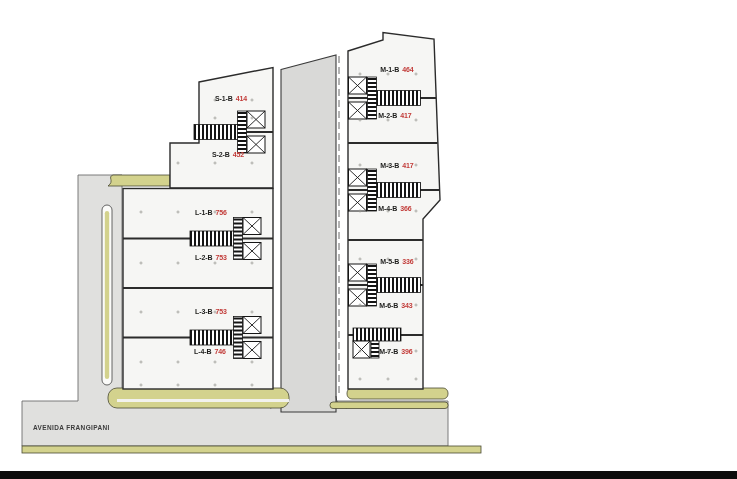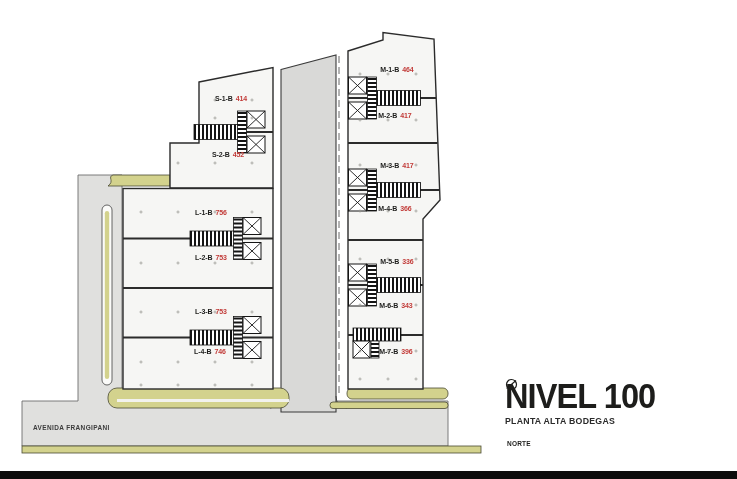--- a/index.html
+++ b/index.html
@@ -183,28 +183,16 @@
         <text x="397" y="71.5" text-anchor="middle" class="unit-label"><tspan fill="#1d1d1b">M-1-B</tspan><tspan fill="#c23b38" dx="3">464</tspan></text>
         <text x="395" y="117.5" text-anchor="middle" class="unit-label"><tspan fill="#1d1d1b">M-2-B</tspan><tspan fill="#c23b38" dx="3">417</tspan></text>
         <text x="397" y="167.5" text-anchor="middle" class="unit-label"><tspan fill="#1d1d1b">M-3-B</tspan><tspan fill="#c23b38" dx="3">417</tspan></text>
         <text x="395" y="210.5" text-anchor="middle" class="unit-label"><tspan fill="#1d1d1b">M-4-B</tspan><tspan fill="#c23b38" dx="3">366</tspan></text>
         <text x="397" y="263.5" text-anchor="middle" class="unit-label"><tspan fill="#1d1d1b">M-5-B</tspan><tspan fill="#c23b38" dx="3">336</tspan></text>
         <text x="396" y="307.5" text-anchor="middle" class="unit-label"><tspan fill="#1d1d1b">M-6-B</tspan><tspan fill="#c23b38" dx="3">343</tspan></text>
         <text x="396" y="353.5" text-anchor="middle" class="unit-label"><tspan fill="#1d1d1b">M-7-B</tspan><tspan fill="#c23b38" dx="3">396</tspan></text>
       </g>
   </svg>
 
-  <div class="titleblock">
-    <div class="tb-title">NIVEL 100</div>
-    <div class="tb-sub">PLANTA ALTA BODEGAS</div>
-    <div class="tb-north">
-      <svg width="13" height="13" viewBox="0 0 13 13">
-        <circle cx="6.5" cy="6.5" r="5" fill="none" stroke="#1d1d1b" stroke-width="1.2"></circle>
-        <line x1="11" y1="2.5" x2="3" y2="9.3" stroke="#1d1d1b" stroke-width="1.1"></line>
-        <polygon points="1.2,10.8 4.6,9.6 2.6,7.6" fill="#1d1d1b"></polygon>
-      </svg>
-      <span class="tb-north-label">NORTE</span>
-    </div>
-  </div>
 
   <div class="street">AVENIDA FRANGIPANI</div>
   <div class="bottom-bar"></div>
 </div>
 
 </body></html>

